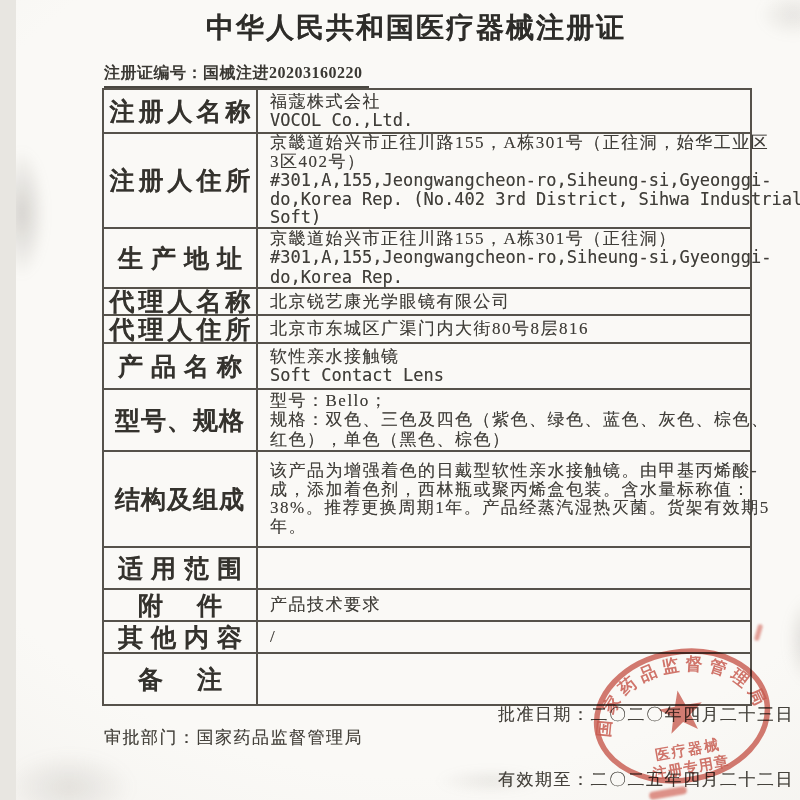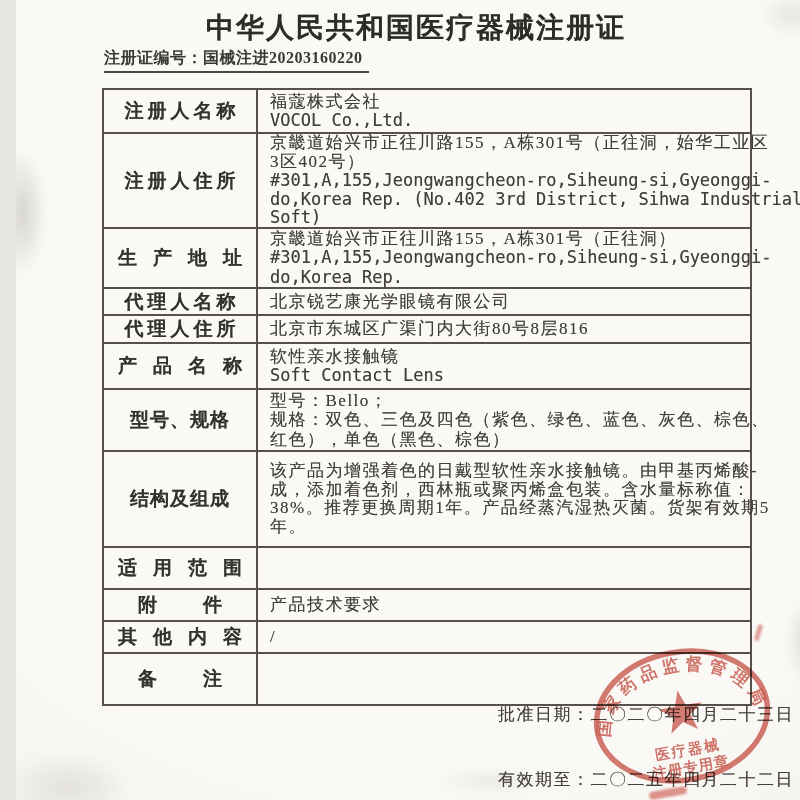--- a/index.html
+++ b/index.html
@@ -21,34 +21,34 @@
   .sm3{left:-12px;top:752px;width:130px;height:70px;background:radial-gradient(closest-side,rgba(118,112,104,.16),transparent);filter:blur(6px);}
   .sm4{left:420px;top:768px;width:110px;height:26px;background:radial-gradient(closest-side,rgba(118,112,104,.12),transparent);filter:blur(4px);}
   .sm5{left:742px;top:-8px;width:70px;height:46px;background:radial-gradient(closest-side,rgba(118,112,104,.14),transparent);filter:blur(5px);}
 
   .title{
     position:absolute;top:9px;left:0;right:0;text-align:center;
     font-size:28px;font-weight:bold;letter-spacing:2px;color:#2d2c29;
     text-shadow:0 0 .6px rgba(45,44,41,.6);
   }
   .regline{
-    position:absolute;left:88px;top:48px;
+    position:absolute;left:88px;top:63px;
     font-size:16px;font-weight:bold;color:#3a3833;
     border-bottom:2px solid #4a4741;padding:0 6px 2px 0;letter-spacing:.5px;
   }
   .cert-table{
     position:absolute;left:86px;top:88px;width:646px;
     border:2px solid #56524b;
   }
   .row{display:flex;border-top:2px solid #56524b;}
   .row:first-child{border-top:none;}
   .label-cell{
     flex:0 0 152px;width:152px;border-right:2px solid #56524b;
     display:flex;align-items:center;justify-content:center;
-    font-weight:bold;font-size:19px;color:#34322d;
+    font-weight:bold;font-size:25px;color:#34322d;
     text-shadow:0 0 .5px rgba(52,50,45,.55);
   }
   .label-cell .lbl{display:block;}
   .ls3{letter-spacing:4px;margin-right:-4px;}
   .ls1{letter-spacing:1px;}
   .j4{width:124px;text-align:justify;text-align-last:justify;}
   .j2{width:84px;text-align:justify;text-align-last:justify;}
   .content-cell{
     flex:1 1 auto;padding:2px 0 2px 12px;
     display:flex;flex-direction:column;justify-content:center;overflow:visible;
@@ -207,20 +207,21 @@
 
     <div class="row h-r11">
       <div class="label-cell">
           <span class="lbl j2">备注</span>
         </div>
       <div class="content-cell"></div>
     </div>
 
   </div>
 
+  <div class="dept"><span>审批部门：</span><span>国家药品监督管理局</span></div>
 
   <div class="dateline date1"><span>批准日期：</span><span>二〇二〇年四月二十三日</span></div>
 
   <div class="dateline date2"><span>有效期至：</span><span>二〇二五年四月二十二日</span></div>
 
   <svg class="stamp" viewBox="0 0 192 152" xmlns="http://www.w3.org/2000/svg">
     <ellipse cx="96" cy="76" rx="86" ry="64" fill="none" stroke-width="5.5" opacity="0.82" stroke="#c6483c"></ellipse>
     <path id="sealArc" d="M 22.5 90.7 A 74 54 0 1 1 169.5 90.7" fill="none"></path>
     <text font-size="17" font-weight="bold" letter-spacing="5.5" opacity="0.85" fill="#c6483c">
       <textPath href="#sealArc" startOffset="50%" text-anchor="middle">国家药品监督管理局</textPath>

